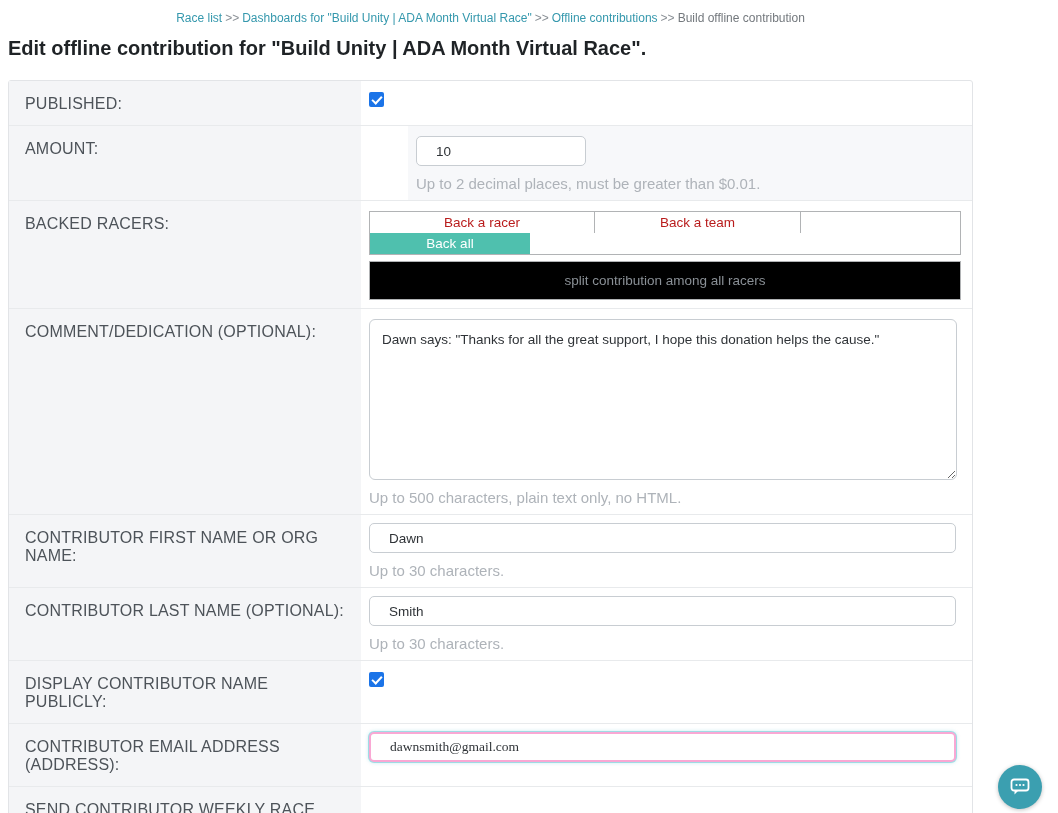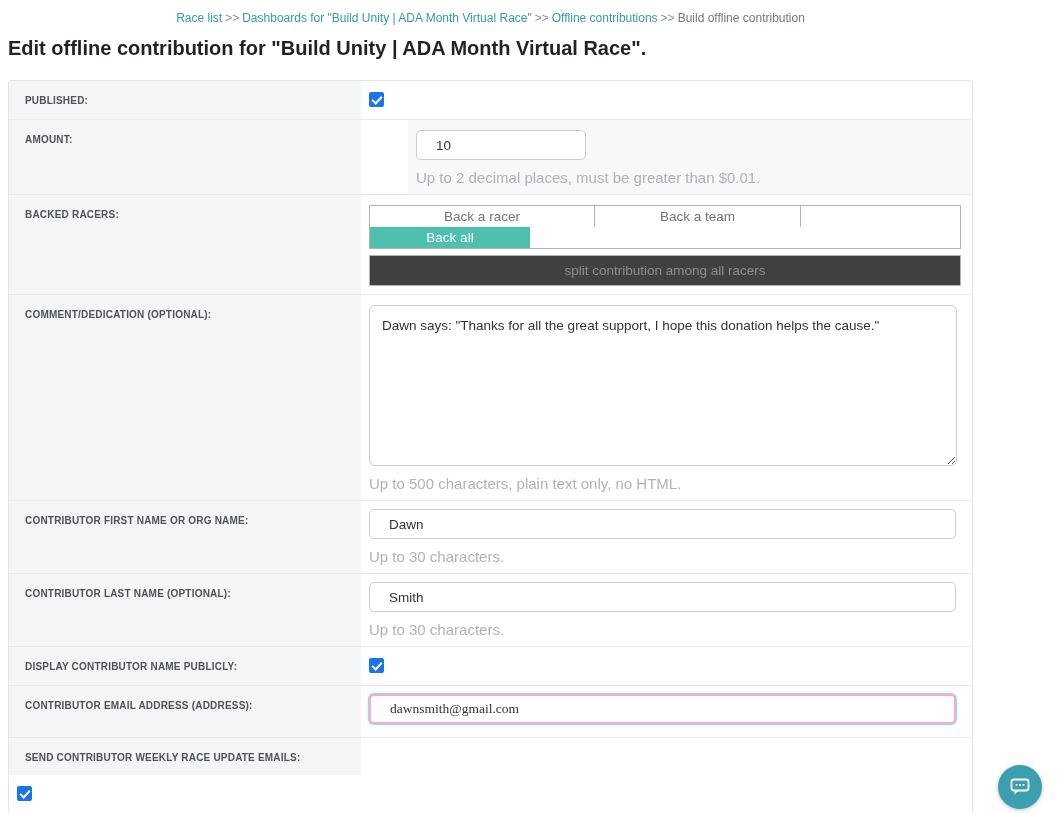--- a/index.html
+++ b/index.html
@@ -40,22 +40,22 @@
     background: #fff;
     border: 1px solid #e2e4e7;
     border-radius: 3px;
   }
   .frow { display: flex; border-top: 1px solid #e8eaec; }
   .frow:first-child { border-top: none; }
   .flabel {
     width: 352px; min-width: 352px;
     background: #f4f5f7;
     padding: 14px 12px 12px 16px;
-    font-size: 10px;
-    font-weight: bold;
+    font-size: 16px;
+    font-weight: normal;
     letter-spacing: 0.2px;
     color: #4d5359;
   }
   .fvalue { flex: 1; padding: 8px 10px 8px 8px; }
 
   .row-published  { min-height: 37px; }
   .row-amount     { min-height: 73px; gap: 47px; }
   .row-amount .fvalue { background: #f7f8fa; }
   .row-backed     { min-height: 88px; }
   .row-comment    { min-height: 204px; }
@@ -115,44 +115,44 @@
   
   .tabs-box {
     width: 592px;
     border: 1px solid #b1b3b5;
     background: #fff;
     margin-top: 2px;
   }
   .tabs-top { display: flex; height: 21px; }
   .tab-cell {
     display: flex; align-items: center; justify-content: center;
-    font-size: 13.5px; color: #737373;
+    font-size: 13.5px; color: #b91c1c;
     height: 100%;
     border-right: 1px solid #b1b3b5;
     cursor: pointer;
   }
   .tab-cell-1 { width: 225px; }
   .tab-cell-2 { width: 206px; }
   .tab-cell-3 { flex: 1; border-right: none; cursor: default; }
   .tab-selected-row { height: 21px; }
   .tab-selected {
     width: 160px; height: 21px;
     background: #4fc0ae;
     color: #fff;
     font-size: 13.5px;
     display: flex; align-items: center; justify-content: center;
     cursor: pointer;
   }
   .split-box {
-    width: 592px; height: 31px;
+    width: 592px; height: 39px;
     margin-top: 6px;
     border: 1px solid #b1b3b5;
     display: flex; align-items: center; justify-content: center;
     font-size: 13.5px; color: #8a9096;
-    background: #404040;
+    background: #000000;
     cursor: pointer;
   }
 
   
   .comment-textarea {
     width: 588px; height: 161px;
     border: 1px solid #c8cdd2;
     border-radius: 6px;
     padding: 10px 12px;
     font-size: 13.5px;

